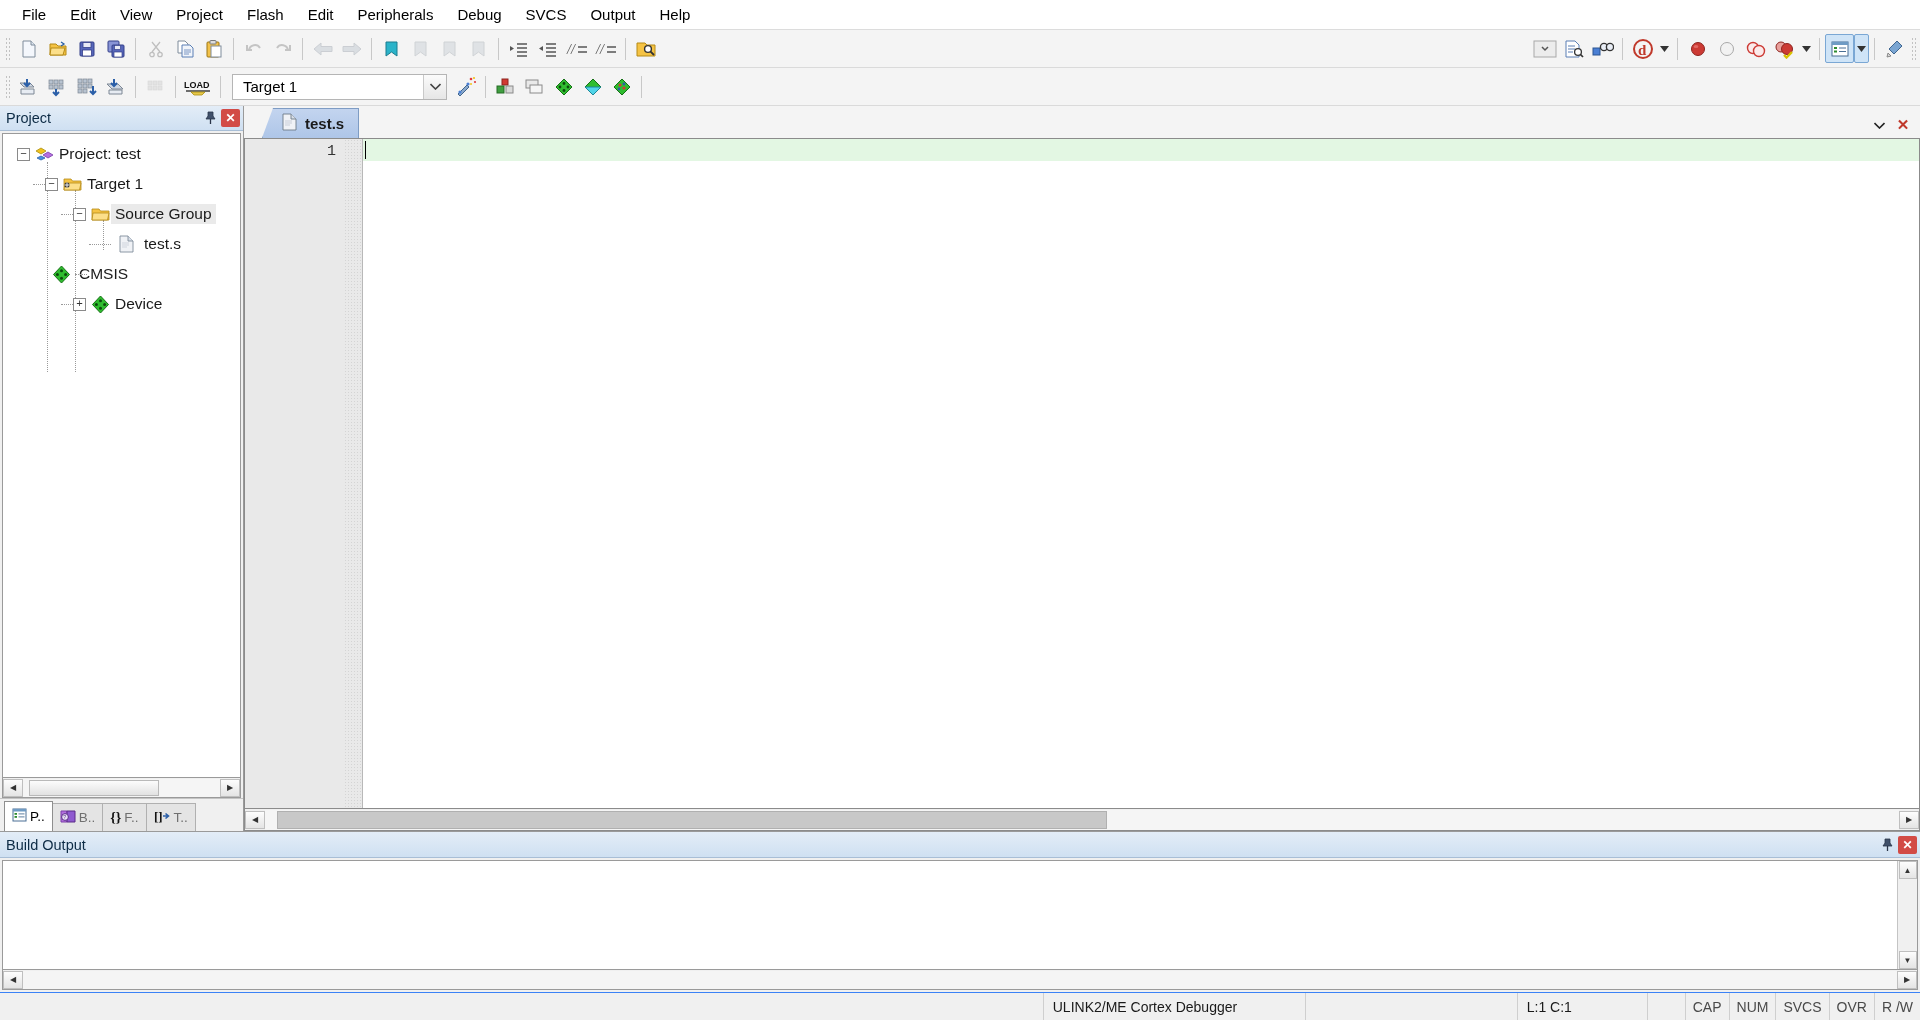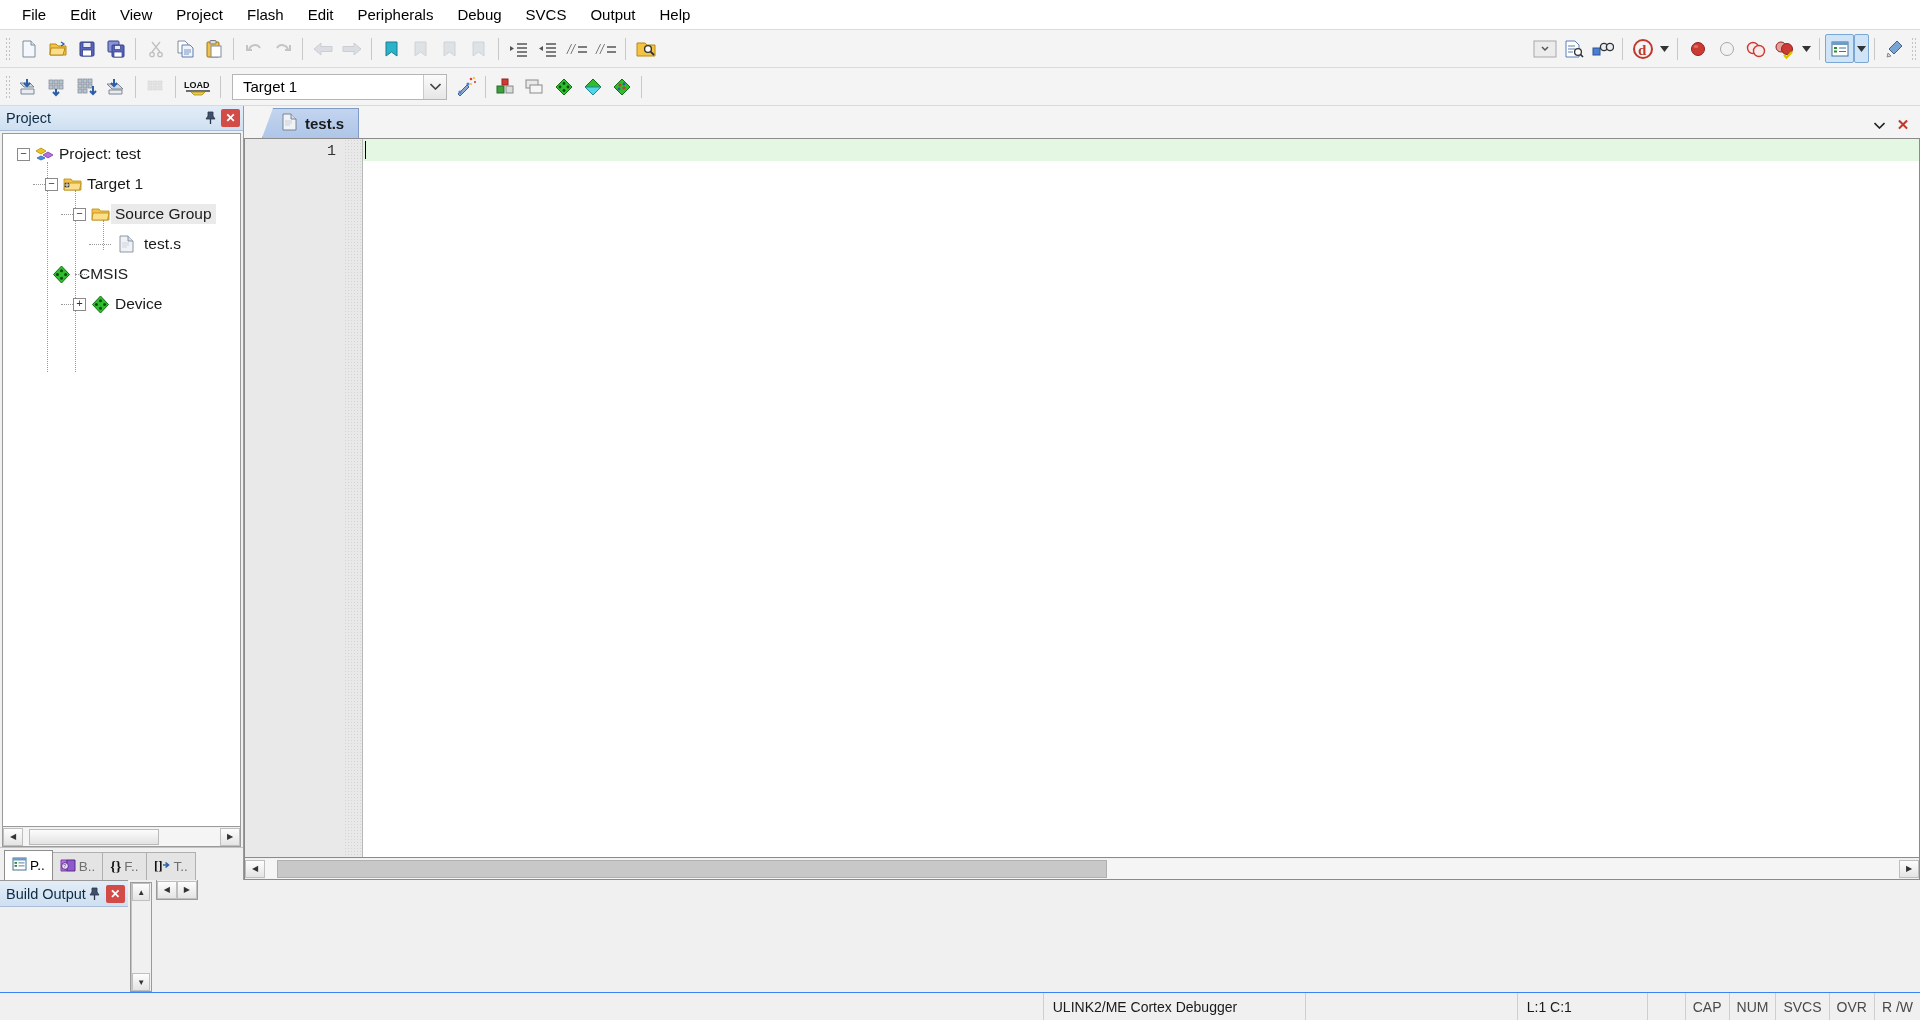--- a/index.html
+++ b/index.html
@@ -177,21 +177,21 @@
   .caret { width:1px; height:18px; background:#000; animation: blink 1.06s step-end infinite; }
   @keyframes blink { 50% { opacity:0; } }
 
   .editor-hscroll { height:22px; background:#f0f0f0; display:flex; align-items:center; flex:none;
     border:1px solid #8b8b8b; border-top:none; }
   .eh-track { flex:1; height:20px; background:#f5f5f5; position:relative; }
   .eh-thumb { position:absolute; left:12px; top:1px; width:830px; height:18px;
     background:#c8c8c8; border:1px solid #b0b0b0; }
 
   
-  .build-pane { flex:none; display:flex; flex-direction:row; background:#f0f0f0; }
+  .build-pane { flex:none; display:flex; flex-direction:column; background:#f0f0f0; }
   .build-header {
     height:27px; background:linear-gradient(#e3edf7,#cfe0f2); display:flex; align-items:center;
     border-top:1px solid #9a9a9a; border-bottom:1px solid #a8bed6; flex:none;
   }
   .build-body { height:110px; background:#fff; border:1px solid #9a9a9a; margin:2px 2px 0 2px;
     display:flex; flex:none; }
   .build-text { flex:1; }
   .vscroll { width:20px; background:#f0f0f0; border-left:1px solid #c4c4c4; display:flex;
     flex-direction:column; justify-content:space-between; align-items:center; flex:none; }
   .vsc-arrow { width:18px; height:18px; display:flex; align-items:center; justify-content:center;

